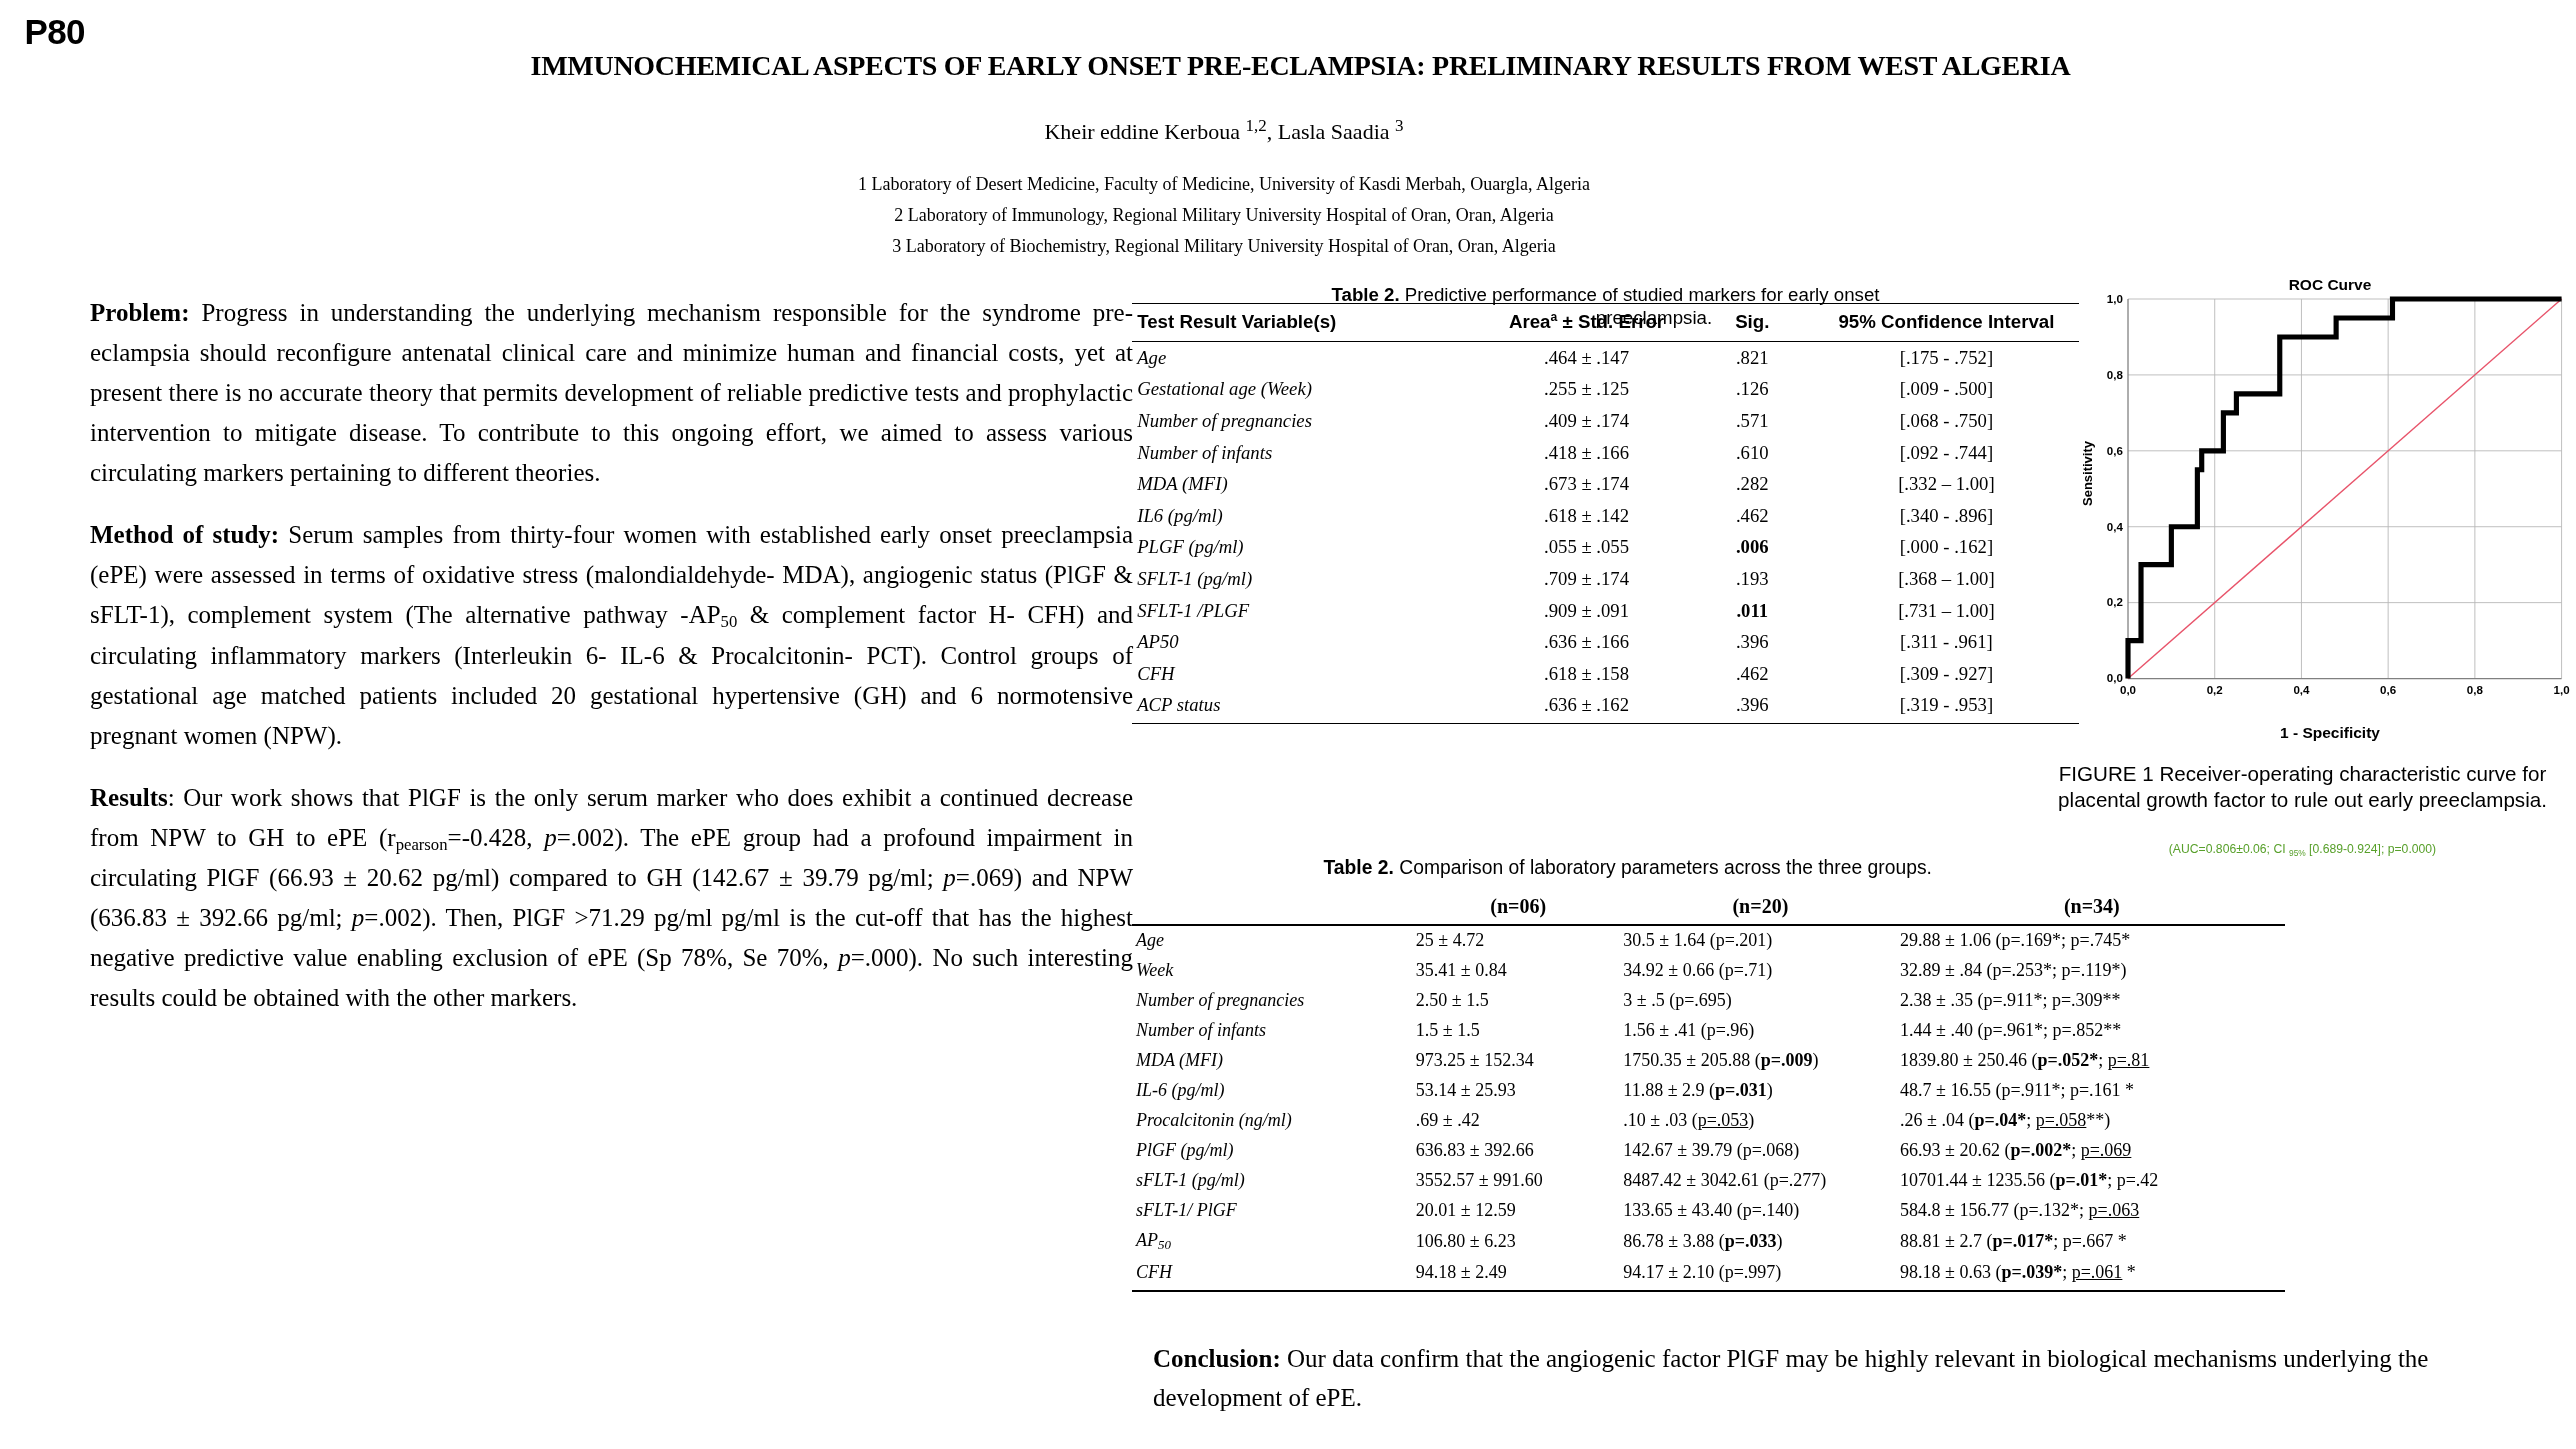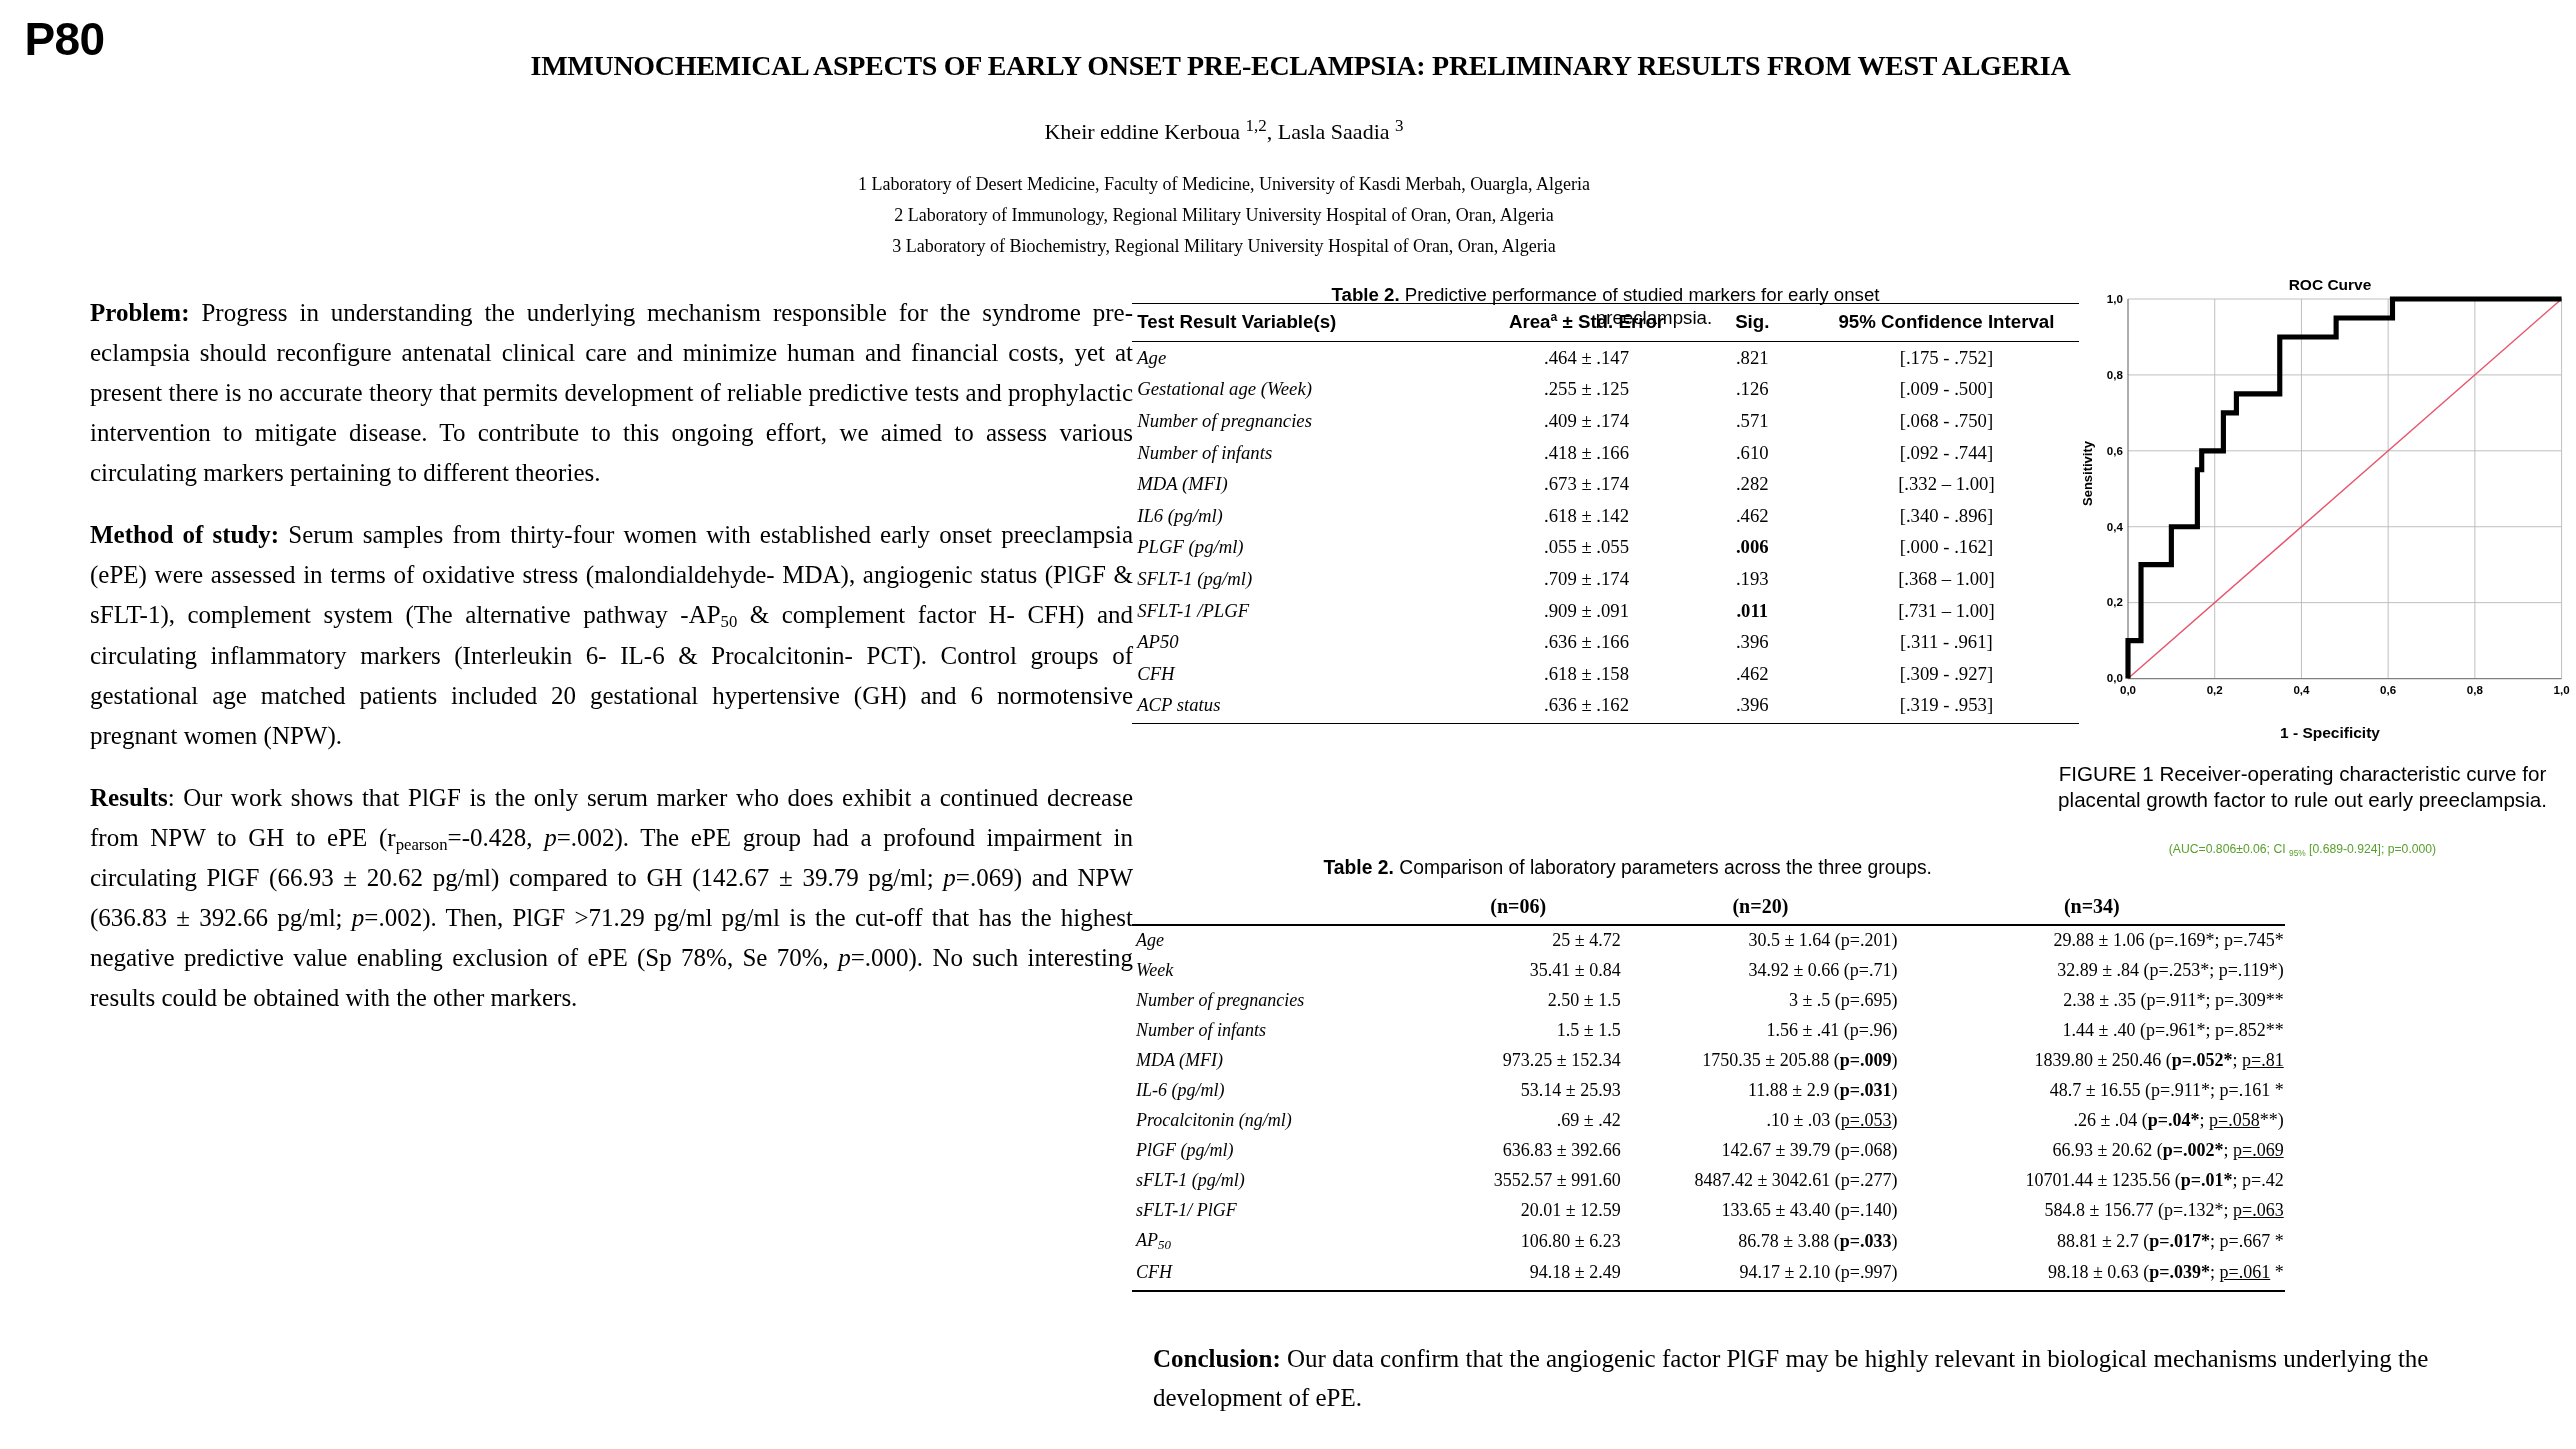--- a/index.html
+++ b/index.html
@@ -1,21 +1,21 @@
 <!DOCTYPE html>
 <html style="font-size:10.3px"><head>
 <meta charset="utf-8">
 <style>
   html,body{margin:0;padding:0;background:#fff;}
   body{width:2576px;height:1449px;position:relative;overflow:hidden;
        font-family:"Liberation Serif", serif; color:#000;}
 
   
   #poster-id{position:absolute;left:24.5px;top:11.6px;font-family:"Liberation Sans",sans-serif;
-             font-weight:bold;font-size:46px;letter-spacing:-0.6px;}
+             font-weight:bold;font-size:35px;letter-spacing:-0.6px;}
   #title{position:absolute;left:138px;top:50px;width:2325px;text-align:center;
          font-weight:bold;font-size:28px;letter-spacing:-0.3px;white-space:nowrap;}
   #authors{position:absolute;left:451px;top:116px;width:1546px;text-align:center;font-size:22px;}
   #authors sup{font-size:17px;}
   .affil{position:absolute;left:451px;width:1546px;text-align:center;font-size:18px;}
   #affil1{top:174px;} #affil2{top:205px;} #affil3{top:236px;}
 
   
   #left-col{position:absolute;left:90px;top:293px;width:1043px;font-size:25px;
             line-height:1.60;text-align:justify;}
@@ -70,21 +70,21 @@
   #t2b-cap{font-family:"Liberation Sans",sans-serif;font-size:19.3px;text-align:center;
            width:1030px;margin-left:-19.3px;}
   #t2b-cap b{font-weight:bold;}
   #t2b{border-collapse:collapse;width:1153px;margin-top:13px;table-layout:fixed;}
   #t2b thead th{font-size:20px;font-weight:bold;padding:2.6px 1.3px;text-align:center;
                 font-family:"Liberation Serif",serif;}
   #t2b thead tr.hr1 th{border-top:2.6px solid #000;padding-top:7.7px;}
   #t2b thead tr.hr2 th{border-bottom:2.6px solid #000;padding-bottom:6.4px;}
   #t2b col.k1{width:24.5%;} #t2b col.k2{width:18%;}
   #t2b col.k3{width:24%;}   #t2b col.k4{width:33.5%;}
-  #t2b tbody td{font-size:18px;padding:4.5px 1.3px;text-align:right;
+  #t2b tbody td{font-size:18px;padding:4.5px 1.3px;text-align:left;
                 font-family:"Liberation Serif",serif;font-style:italic;}
   #t2b tbody td.name{text-align:left;padding-left:3.9px;font-style:italic;}
   #t2b tbody td.num{font-style:normal;white-space:nowrap;}
   #t2b tbody tr:last-child td{border-bottom:2.6px solid #000;padding-bottom:7px;}
   #t2b .bb{font-weight:bold;}
   #t2b .ul{text-decoration:underline;}
   #t2b .ssub{font-size:13px;vertical-align:-2.6px;}
 
   #t2b-clip{position:absolute;left:0;top:0;width:1446px;overflow:hidden;}
 

